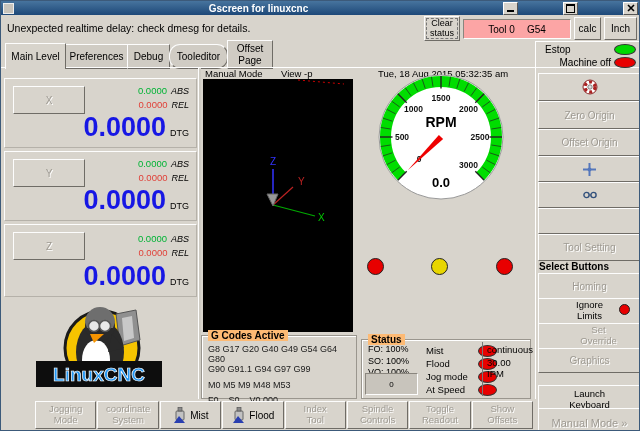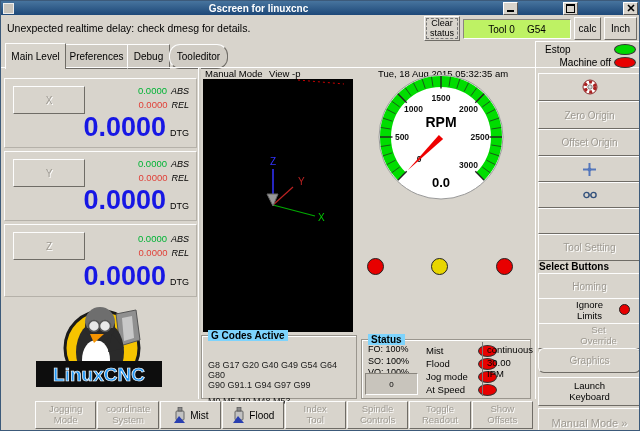--- a/index.html
+++ b/index.html
@@ -13,21 +13,21 @@
             display:flex;align-items:center;color:#fff;gap:44px;}
   #title-text{flex:1;text-align:center;font-size:10px;font-weight:bold;}
   .winctl{width:13px;height:11px;background:#d8d4cc;border:1px solid;border-color:#fff #555 #555 #fff;
           margin-right:1px;display:flex;align-items:center;justify-content:center;}
   #win-icon{width:9px;height:9px;margin-left:2px;background:#c8c4bc;border:1px solid #eee;}
 
   
   .btn{background:#d8d4cc;border:1px solid;border-color:#fdfdfd #6f6c66 #6f6c66 #fdfdfd;
        display:flex;align-items:center;justify-content:center;text-align:center;
        font-size:10px;color:#000;cursor:default;}
-  .sunken{background:#bef264;border:1px solid;border-color:#8a867e #fdfdfd #fdfdfd #8a867e;}
+  .sunken{background:#fca5a5;border:1px solid;border-color:#8a867e #fdfdfd #fdfdfd #8a867e;}
   .disabled{color:#9e9a92;text-shadow:1px 1px 0 #fff;}
   .two-line{white-space:pre-line;line-height:1.15;font-size:9.5px;}
   .pre{white-space:pre;}
 
   
   .tab{position:absolute;background:#d0ccc4;border:1px solid;border-color:#fdfdfd #6f6c66 #6f6c66 #fdfdfd;
        display:flex;align-items:center;justify-content:center;font-size:10px;text-align:center;}
   .tab.active{background:#d8d4cc;border-bottom:none;z-index:3;}
 
   
@@ -40,21 +40,21 @@
   .dtg-row{position:absolute;right:7px;bottom:4px;display:flex;align-items:baseline;}
   .dtg-val{font-size:27px;font-weight:bold;color:#1717e4;letter-spacing:0px;}
   .dtg-lab{font-size:9px;color:#000;margin-left:4px;}
 
   
   .oval-led{border-radius:50%;border:1px solid #333;}
   .round-led{border-radius:50%;border:1px solid #222;}
 
   
   .frame{border:1px solid #9a968e;box-shadow:inset 1px 1px 0 #fff;}
-  .frame-title{position:absolute;top:-6px;left:6px;background:#7dd3fc;padding:0 3px;
+  .frame-title{position:absolute;top:-6px;left:6px;background:#fdba74;padding:0 3px;
                font-size:10px;font-weight:bold;color:#000;}
 
   .gcode-line{font-size:9px;color:#1a1a1a;margin:0 0 0 6px;}
 
   
   .rp-btn{position:absolute;left:537px;width:101px;}
   .led-dot{position:absolute;border-radius:50%;border:1px solid #222;}
 
   
   #bottombar{left:2px;top:400px;width:530px;height:28px;display:flex;gap:1px;padding-left:32px;}
@@ -91,20 +91,22 @@
     <span>Tool 0</span>
     <span>G54</span>
   </div>
   <div class="abs btn" style="left:573px;top:16px;width:27px;height:23px;">calc</div>
   <div class="abs btn" style="left:603px;top:16px;width:33px;height:23px;">Inch</div>
 
   <div class="tab active" style="left:4px;top:42px;width:59px;height:25px;">Main Level</div>
   <div class="tab" style="left:64px;top:43px;width:61px;height:23px;">Preferences</div>
   <div class="tab" style="left:126px;top:43px;width:41px;height:23px;">Debug</div>
   <div class="tab" style="left:168px;top:43px;width:57px;height:23px;border-radius:11px;">Tooleditor</div>
+  <div class="tab two-line" style="left:226px;top:39px;width:44px;height:27px;">Offset
+Page</div>
 
   <div class="abs" style="left:0;top:66px;width:638px;height:1px;background:#fdfdfd;"></div>
 
   <div class="abs axis-panel" style="top:77px;height:70px;">
     <div class="btn axis-btn disabled">X</div>
     <div class="val-row" style="top:6px;"><span class="abs-val">0.0000</span><span class="lab">ABS</span></div>
     <div class="val-row" style="top:20px;"><span class="rel-val">0.0000</span><span class="lab">REL</span></div>
     <div class="dtg-row">
         <span class="dtg-val">0.0000</span>
         <span class="dtg-lab">DTG</span>
@@ -147,21 +149,21 @@
 
       <rect x="32" y="61" width="126" height="26" fill="#0d0d0d"></rect>
       <text x="95" y="81" text-anchor="middle" font-size="19" font-weight="bold" fill="#2196f3" stroke="#ffffff" stroke-width="0.7">LinuxCNC</text>
     </svg>
   </div>
 
   <div class="abs" style="left:197px;top:67px;width:3px;height:331px;background:#cfccc4;border-left:1px solid #fdfdfd;"></div>
 
   <div class="abs" style="left:201px;top:66px;width:331px;height:11px;font-size:9.5px;border-top:1px solid #fff;">
     <span class="abs" style="left:3px;top:0;">Manual Mode</span>
-    <span class="abs" style="left:67px;top:0;">View -p</span>
+    <span class="abs" style="left:79px;top:0;">View -p</span>
     <span class="abs" style="left:176px;top:0;">Tue, 18 Aug 2015  05:32:35 am</span>
   </div>
 
   <div class="abs" style="left:202px;top:78px;width:150px;height:253px;background:#000;">
     <svg width="150" height="253" viewBox="0 0 150 253">
       <line x1="95" y1="1" x2="141" y2="5" stroke="#cc0000" stroke-width="1" stroke-dasharray="2,3"></line>
       <line x1="70" y1="126" x2="70" y2="90" stroke="#3333ff" stroke-width="1.5"></line>
       <text x="70" y="86" fill="#3333ff" font-size="10" text-anchor="middle">Z</text>
       <line x1="70" y1="126" x2="90" y2="108" stroke="#bb2222" stroke-width="1.2"></line>
       <text x="95" y="106" fill="#bb2222" font-size="10">Y</text>
@@ -218,21 +220,21 @@
         <text x="70" y="116" text-anchor="middle" font-size="13" font-weight="bold" fill="#000">0.0</text>
       </svg>
   </div>
 
   <div class="abs round-led" style="left: 366px; top: 257px; width: 17px; height: 17px; background: rgb(232, 0, 0);"></div>
   <div class="abs round-led" style="left: 430px; top: 257px; width: 17px; height: 17px; background: rgb(232, 214, 0);"></div>
   <div class="abs round-led" style="left: 495px; top: 257px; width: 17px; height: 17px; background: rgb(232, 0, 0);"></div>
 
   <div class="abs frame" style="left:200px;top:334px;width:156px;height:64px;">
     <span class="frame-title">G Codes Active</span>
-    <div class="gcode-line" style="margin-top:24px;">G8 G17 G20 G40 G49 G54 G64 G80</div>
+    <div class="gcode-line" style="margin-top:8px;">G8 G17 G20 G40 G49 G54 G64 G80</div>
     <div class="gcode-line">G90 G91.1 G94 G97 G99</div>
     <div class="gcode-line" style="margin-top:6px;">M0 M5 M9 M48 M53</div>
     <div class="gcode-line pre" style="margin-top:5px;">F0    S0    V0.000</div>
   </div>
 
   <div class="abs frame" style="left:360px;top:338px;width:170px;height:60px;">
     <span class="frame-title">Status</span>
     <div class="abs" style="left:6px;top:4px;font-size:9px;line-height:1.3;">
       <div>FO: 100%</div>
       <div>SO: 100%</div>
@@ -295,22 +297,22 @@
   <div class="btn rp-btn disabled" style="top:233px;height:25px;">Tool Setting</div>
 
   <div class="abs" style="left:538px;top:260px;font-size:10px;font-weight:bold;">Select Buttons</div>
 
   <div class="btn rp-btn disabled" style="top:272px;height:24px;">Homing</div>
   <div class="btn rp-btn two-line" style="top:297px;height:24px;">Ignore
 Limits</div>
   <div class="abs led-dot" style="left: 618px; top: 303px; width: 11px; height: 11px; background: rgb(232, 0, 0);"></div>
   <div class="btn rp-btn disabled two-line" style="top:322px;height:24px;padding-left:9px;">Set
 Override</div>
-  <div class="btn rp-btn disabled" style="top:347px;height:23px;border-radius:6px;">Graphics</div>
-  <div class="btn rp-btn two-line" style="top:376px;height:27px;text-align:center;">Launch
+  <div class="btn rp-btn disabled" style="top:347px;height:23px;">Graphics</div>
+  <div class="btn rp-btn two-line" style="top:384px;height:27px;text-align:center;">Launch
 Keyboard</div>
   <div class="btn rp-btn disabled" style="top:400px;height:27px;font-size:11px;margin-top:7px;">Manual Mode »</div>
 
   <div class="abs" id="bottombar">
     <div class="btn bb-btn two-line disabled">Jogging
 Mode</div>
     <div class="btn bb-btn two-line disabled">coordinate
 System</div>
     <div class="btn bb-btn">
       <svg class="spray" width="15" height="18">

